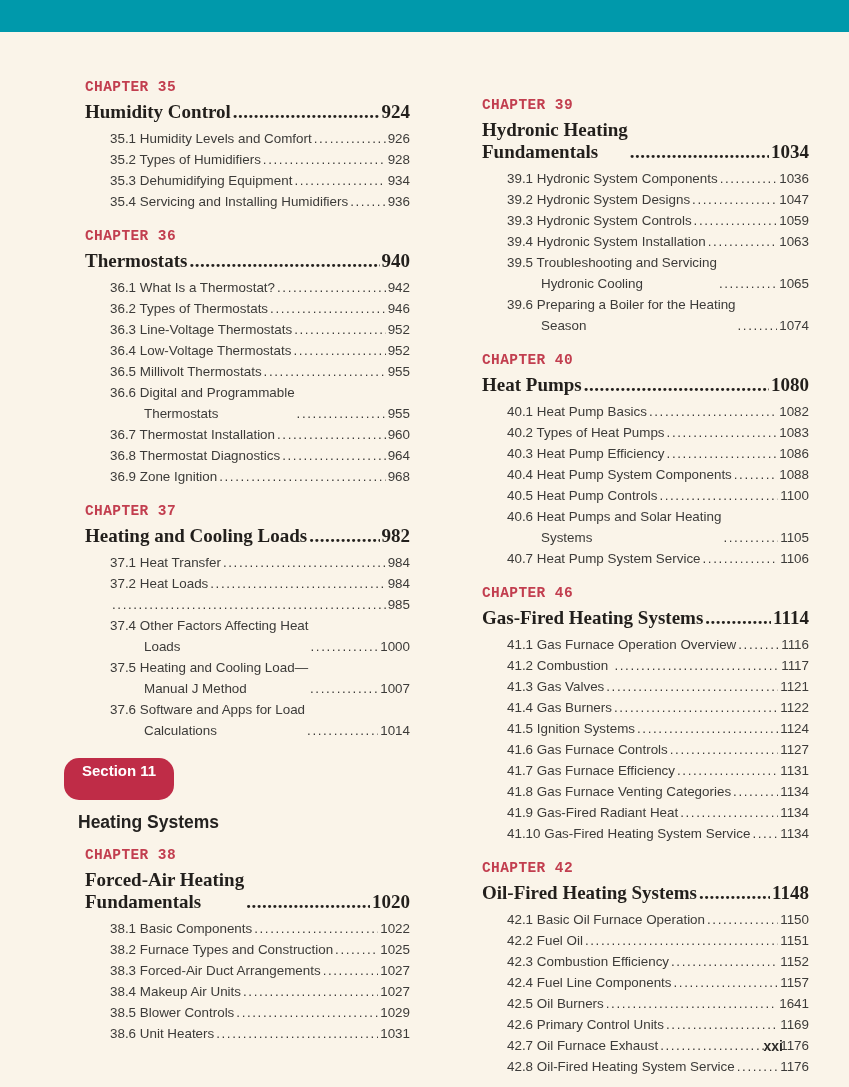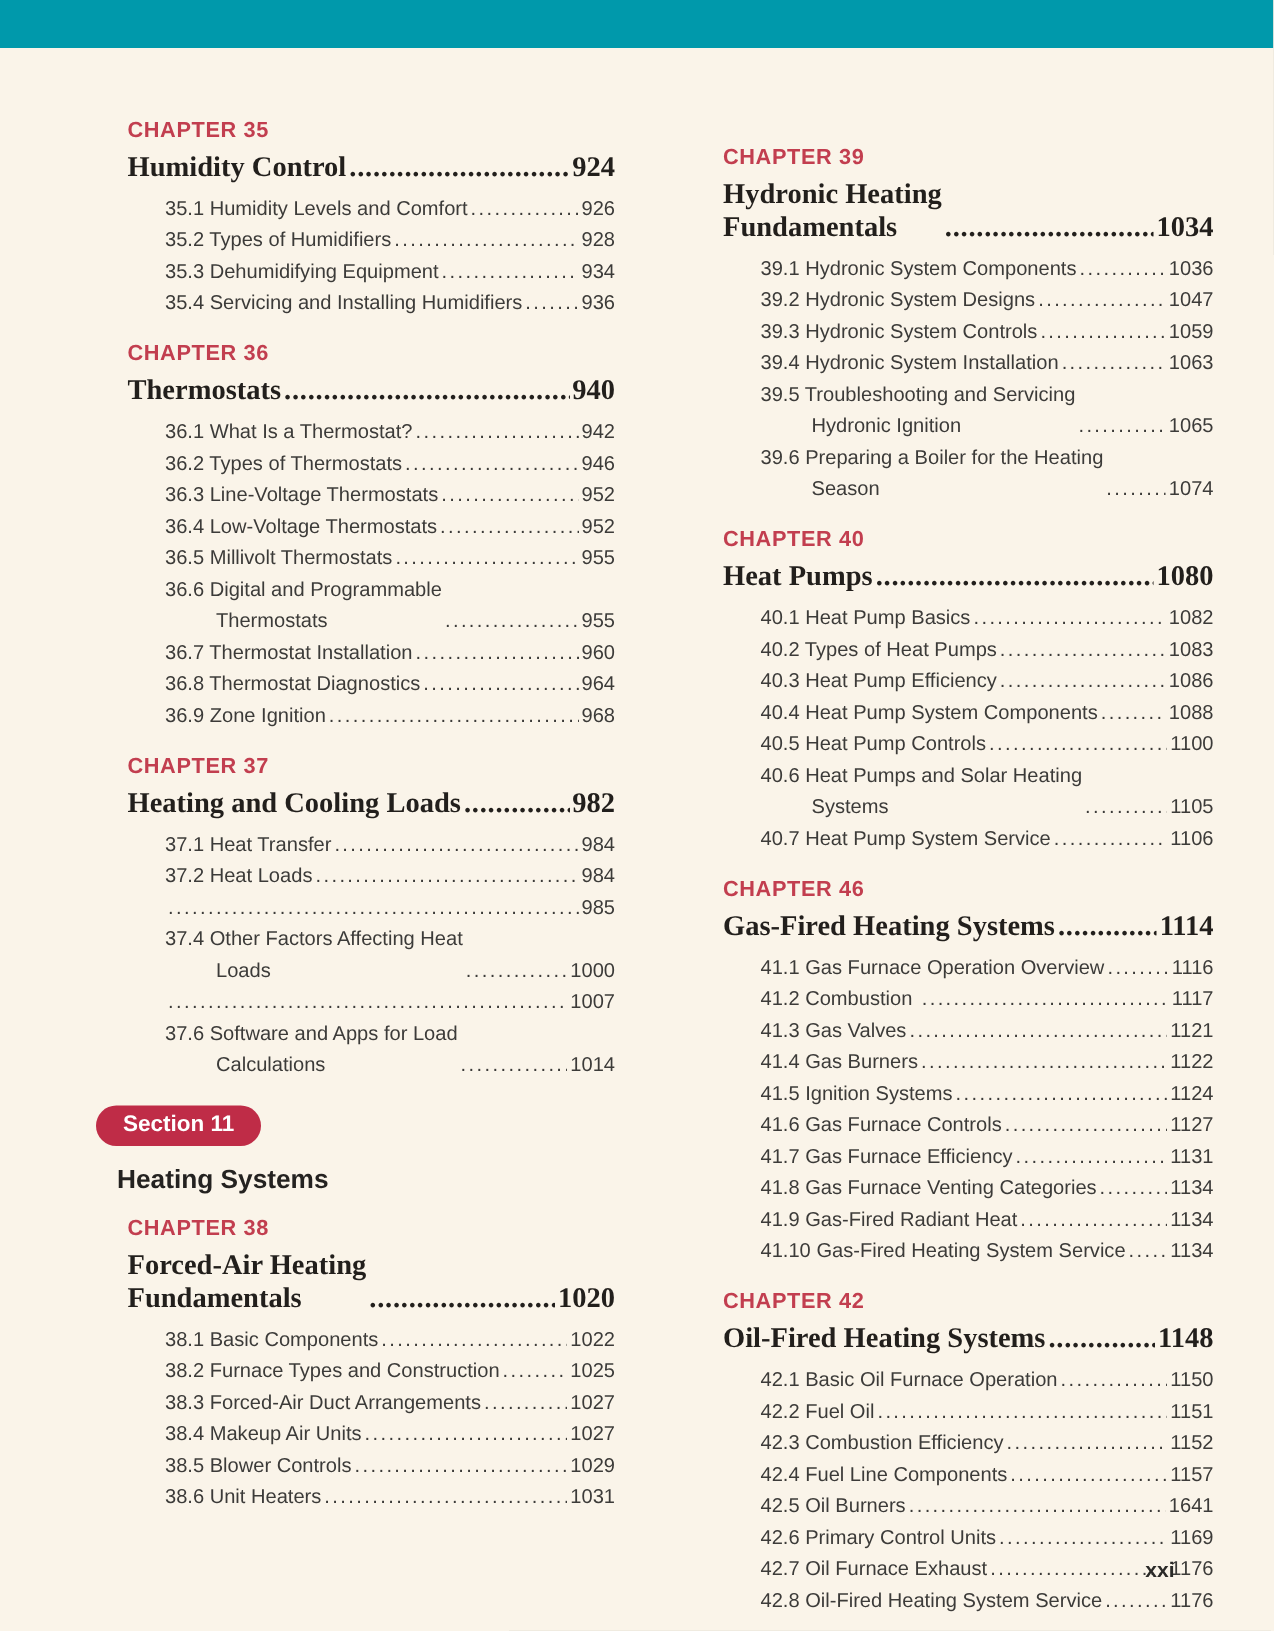--- a/index.html
+++ b/index.html
@@ -22,21 +22,21 @@
   .toc-col {
     position: absolute;
     top: 80px;
   }
   .toc-col-left  { left: 85px;  width: 325px; }
   .toc-col-right { left: 482px; width: 327px; margin-top: 18px; }
 
   
   .chapter { margin-bottom: 17px; }
   .c-label {
-    font-family: Liberation Sans, sans-serif;
+    font-family: Liberation Mono, monospace;
     font-weight: bold;
     font-size: 14.5px;
     line-height: 15px;
     letter-spacing: 0.4px;
     color: #c23e4f;
     margin-bottom: 6px;
   }
   .c-line {
     display: flex;
     align-items: flex-end;
@@ -81,21 +81,21 @@
   
   .section-block { margin: 13px 0 15px 0; }
   .badge {
     display: inline-block;
     margin-left: -21px;
     background: #bf2c47;
     color: #ffffff;
     font-weight: bold;
     font-size: 15px;
     line-height: 18px;
-    padding: 4px 18px 5px 18px;
+    padding: 4px 18px 20px 18px;
     border-radius: 15px;
   }
   .section-title {
     margin: 12px 0 0 -7px;
     font-weight: bold;
     font-size: 17.5px;
     color: #242220;
   }
 
   .footer-page-num {
@@ -221,20 +221,22 @@
             <span class="dots e-dots"></span>
             <span class="e-page">985</span>
           </div>
           <div class="entry">
             <span class="e-text"><span class="e-num">37.4</span> <span class="e-title">Other Factors Affecting Heat
 Loads</span></span>
             <span class="dots e-dots"></span>
             <span class="e-page">1000</span>
           </div>
           <div class="entry">
+            <span class="e-text"><span class="e-num">37.5</span> <span class="e-title">Heating and Cooling Load—
+Manual J Method</span></span>
             <span class="dots e-dots"></span>
             <span class="e-page">1007</span>
           </div>
           <div class="entry">
             <span class="e-text"><span class="e-num">37.6</span> <span class="e-title">Software and Apps for Load
 Calculations</span></span>
             <span class="dots e-dots"></span>
             <span class="e-page">1014</span>
           </div>
         </div>
@@ -307,21 +309,21 @@
             <span class="dots e-dots"></span>
             <span class="e-page">1059</span>
           </div>
           <div class="entry">
             <span class="e-text"><span class="e-num">39.4</span> <span class="e-title">Hydronic System Installation</span></span>
             <span class="dots e-dots"></span>
             <span class="e-page">1063</span>
           </div>
           <div class="entry">
             <span class="e-text"><span class="e-num">39.5</span> <span class="e-title">Troubleshooting and Servicing
-Hydronic Ignition</span></span>
+Hydronic Cooling</span></span>
             <span class="dots e-dots"></span>
             <span class="e-page">1065</span>
           </div>
           <div class="entry">
             <span class="e-text"><span class="e-num">39.6</span> <span class="e-title">Preparing a Boiler for the Heating
 Season</span></span>
             <span class="dots e-dots"></span>
             <span class="e-page">1074</span>
           </div>
         </div>

